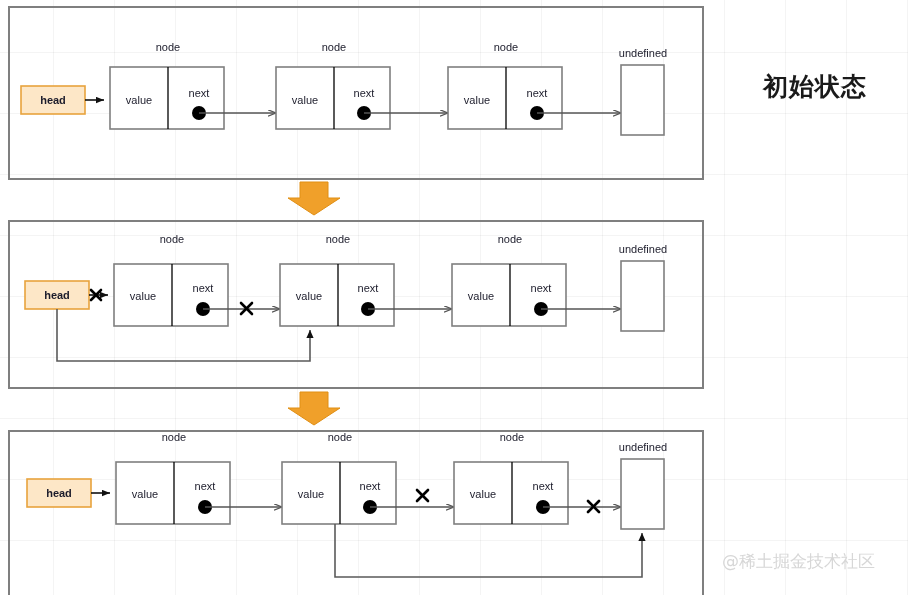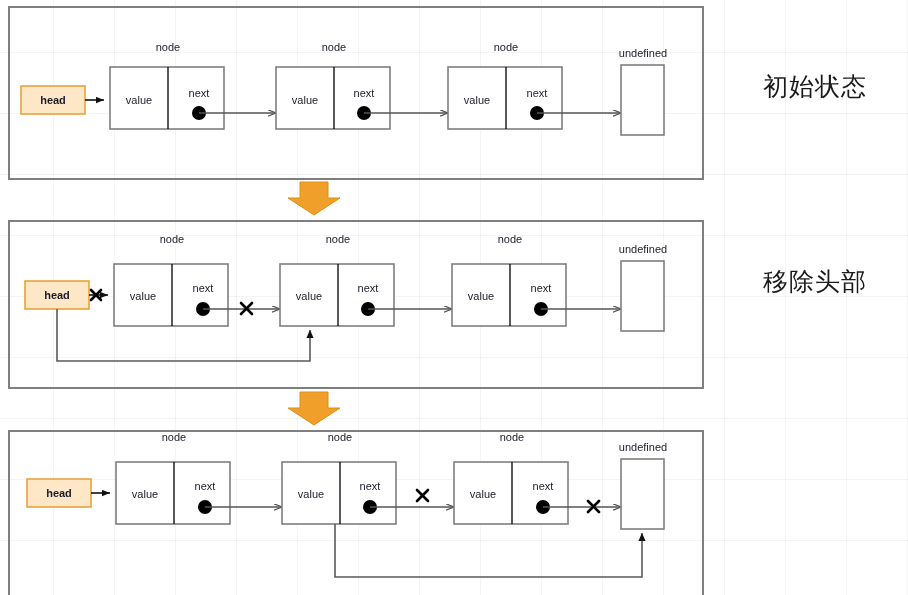--- a/index.html
+++ b/index.html
@@ -95,21 +95,21 @@
     <rect class="boxline" x="448" y="67" width="114" height="62"></rect>
     <line class="divline" x1="506" y1="67" x2="506" y2="129"></line>
     <text class="celltxt" x="477" y="104" text-anchor="middle">value</text>
     <text class="celltxt" x="537" y="97" text-anchor="middle">next</text>
     <circle class="dot" cx="537" cy="113" r="7"></circle>
     <path class="link" d="M537,113 L621,113" marker-end="url(#ah)"></path>
 
     <rect class="boxline" x="621" y="65" width="43" height="70"></rect>
   </svg>
 
-  <div class="caption" style="left:763px;top:74px;">初始状态</div>
+  <div class="caption" style="left:763px;top:74px;font-weight:bold;">初始状态</div>
 
   <svg width="908" height="595">
     <path class="arrowflag" d="M300,182 L328,182 L328,198 L340,198 L314,215 L288,198 L300,198 z"></path>
   </svg>
 
   <div class="panel" style="left:8px;top:220px;width:692px;height:165px;"></div>
 
   <svg width="908" height="595">
     <text class="nodelbl" x="172" y="243" text-anchor="middle">node</text>
     <text class="nodelbl" x="338" y="243" text-anchor="middle">node</text>
@@ -148,21 +148,20 @@
     <text class="celltxt" x="481" y="300" text-anchor="middle">value</text>
     <text class="celltxt" x="541" y="292" text-anchor="middle">next</text>
     <circle class="dot" cx="541" cy="309" r="7"></circle>
     <path class="link" d="M541,309 L621,309" marker-end="url(#ah)"></path>
 
     <rect class="boxline" x="621" y="261" width="43" height="70"></rect>
 
     <path class="reroute" d="M57,309 L57,361 L310,361 L310,330" marker-end="url(#ahr)"></path>
   </svg>
 
-  <div class="caption" style="left:763px;top:269px;">移除头部</div>
 
   <svg width="908" height="595">
     <path class="arrowflag" d="M300,392 L328,392 L328,408 L340,408 L314,425 L288,408 L300,408 z"></path>
   </svg>
 
   <div class="panel" style="left:8px;top:430px;width:692px;height:165px;"></div>
 
   <svg width="908" height="595">
     <text class="nodelbl" x="174" y="441" text-anchor="middle">node</text>
     <text class="nodelbl" x="340" y="441" text-anchor="middle">node</text>
@@ -201,14 +200,15 @@
       <line x1="588" y1="501" x2="599" y2="512"></line>
       <line x1="599" y1="501" x2="588" y2="512"></line>
     </g>
 
     <rect class="boxline" x="621" y="459" width="43" height="70"></rect>
 
     <path class="reroute" d="M335,524 L335,577 L642,577 L642,533" marker-end="url(#ahr)"></path>
   </svg>
 
 
+  <div class="watermark" style="left:722px;top:550px;">@稀土掘金技术社区</div>
 
 </div>
 
 </body></html>

